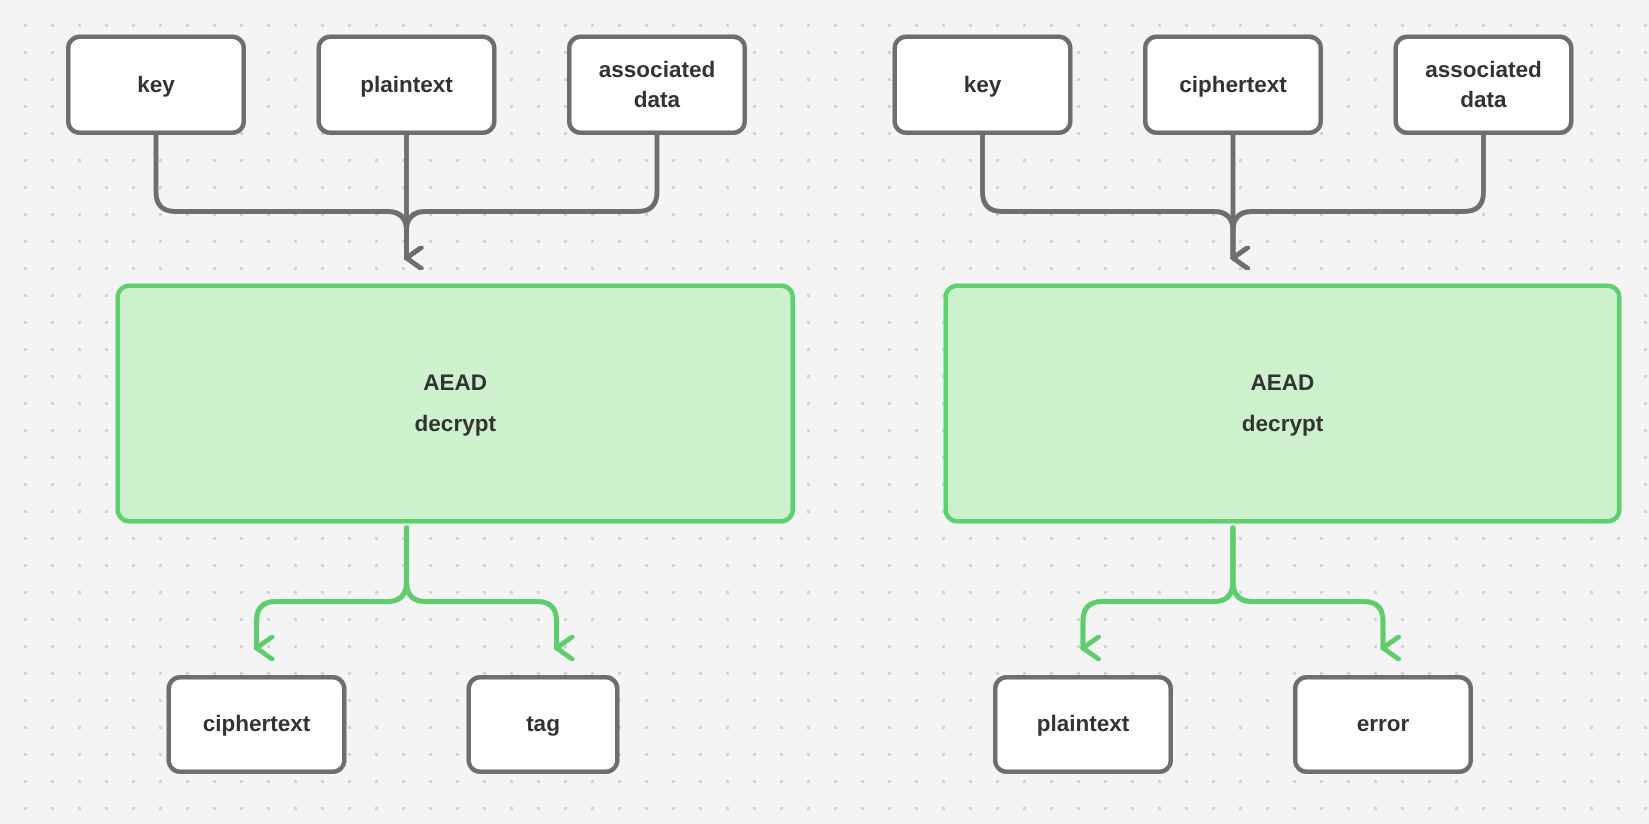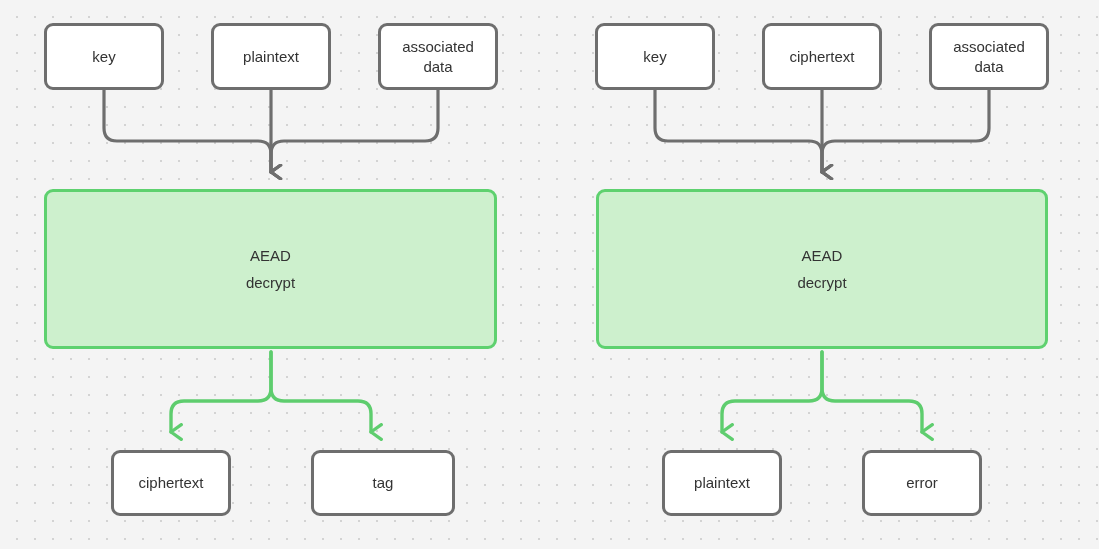--- a/index.html
+++ b/index.html
@@ -10,20 +10,21 @@
     font-family:"Liberation Sans","DejaVu Sans",sans-serif;
     overflow:hidden;
   }
   #canvas{
     position:relative;
     width:1099px;height:549px;
     background-color:#f4f4f4;
     background-image:radial-gradient(circle, #d3d3d3 1.1px, transparent 1.2px);
     background-size:18px 18px;
     background-position:8px 8px;
+    font-weight:bold;
   }
   #wires{
     position:absolute;left:0;top:0;width:1099px;height:549px;
     pointer-events:none;
   }
   .node{
     position:absolute;
     box-sizing:border-box;
     display:flex;
     flex-direction:column;
@@ -38,20 +39,21 @@
     background:#ffffff;
     border:3px solid #6e6e6e;
     border-radius:9px;
     font-size:15px;
   }
   .proc-node{
     background:#cdf0cd;
     border:3.5px solid #5ed16f;
     border-radius:9px;
     font-size:15px;
+    margin-left:33px;
   }
   .proc-node .ln2{margin-top:7px;}
   .nd-line{display:block;}
 </style>
 </head>
 <body>
 
 <div id="canvas">
 
   <svg id="wires" viewBox="0 0 1099 549" width="1099" height="549">
@@ -120,21 +122,21 @@
 
   <div class="node proc-node" style="left:596px;top:189px;width:452px;height:160px;">
     <span class="nd-line ln1">AEAD</span>
     <span class="nd-line ln2">decrypt</span>
   </div>
 
   <div class="node io-node" style="left:111px;top:450px;width:120px;height:66px;">
     <span class="nd-line">ciphertext</span>
   </div>
 
-  <div class="node io-node" style="left:311px;top:450px;width:144px;height:66px;">
+  <div class="node io-node" style="left:311px;top:450px;width:102px;height:66px;">
     <span class="nd-line">tag</span>
   </div>
 
   <div class="node io-node" style="left:662px;top:450px;width:120px;height:66px;">
     <span class="nd-line">plaintext</span>
   </div>
 
   <div class="node io-node" style="left:862px;top:450px;width:120px;height:66px;">
     <span class="nd-line">error</span>
   </div>

